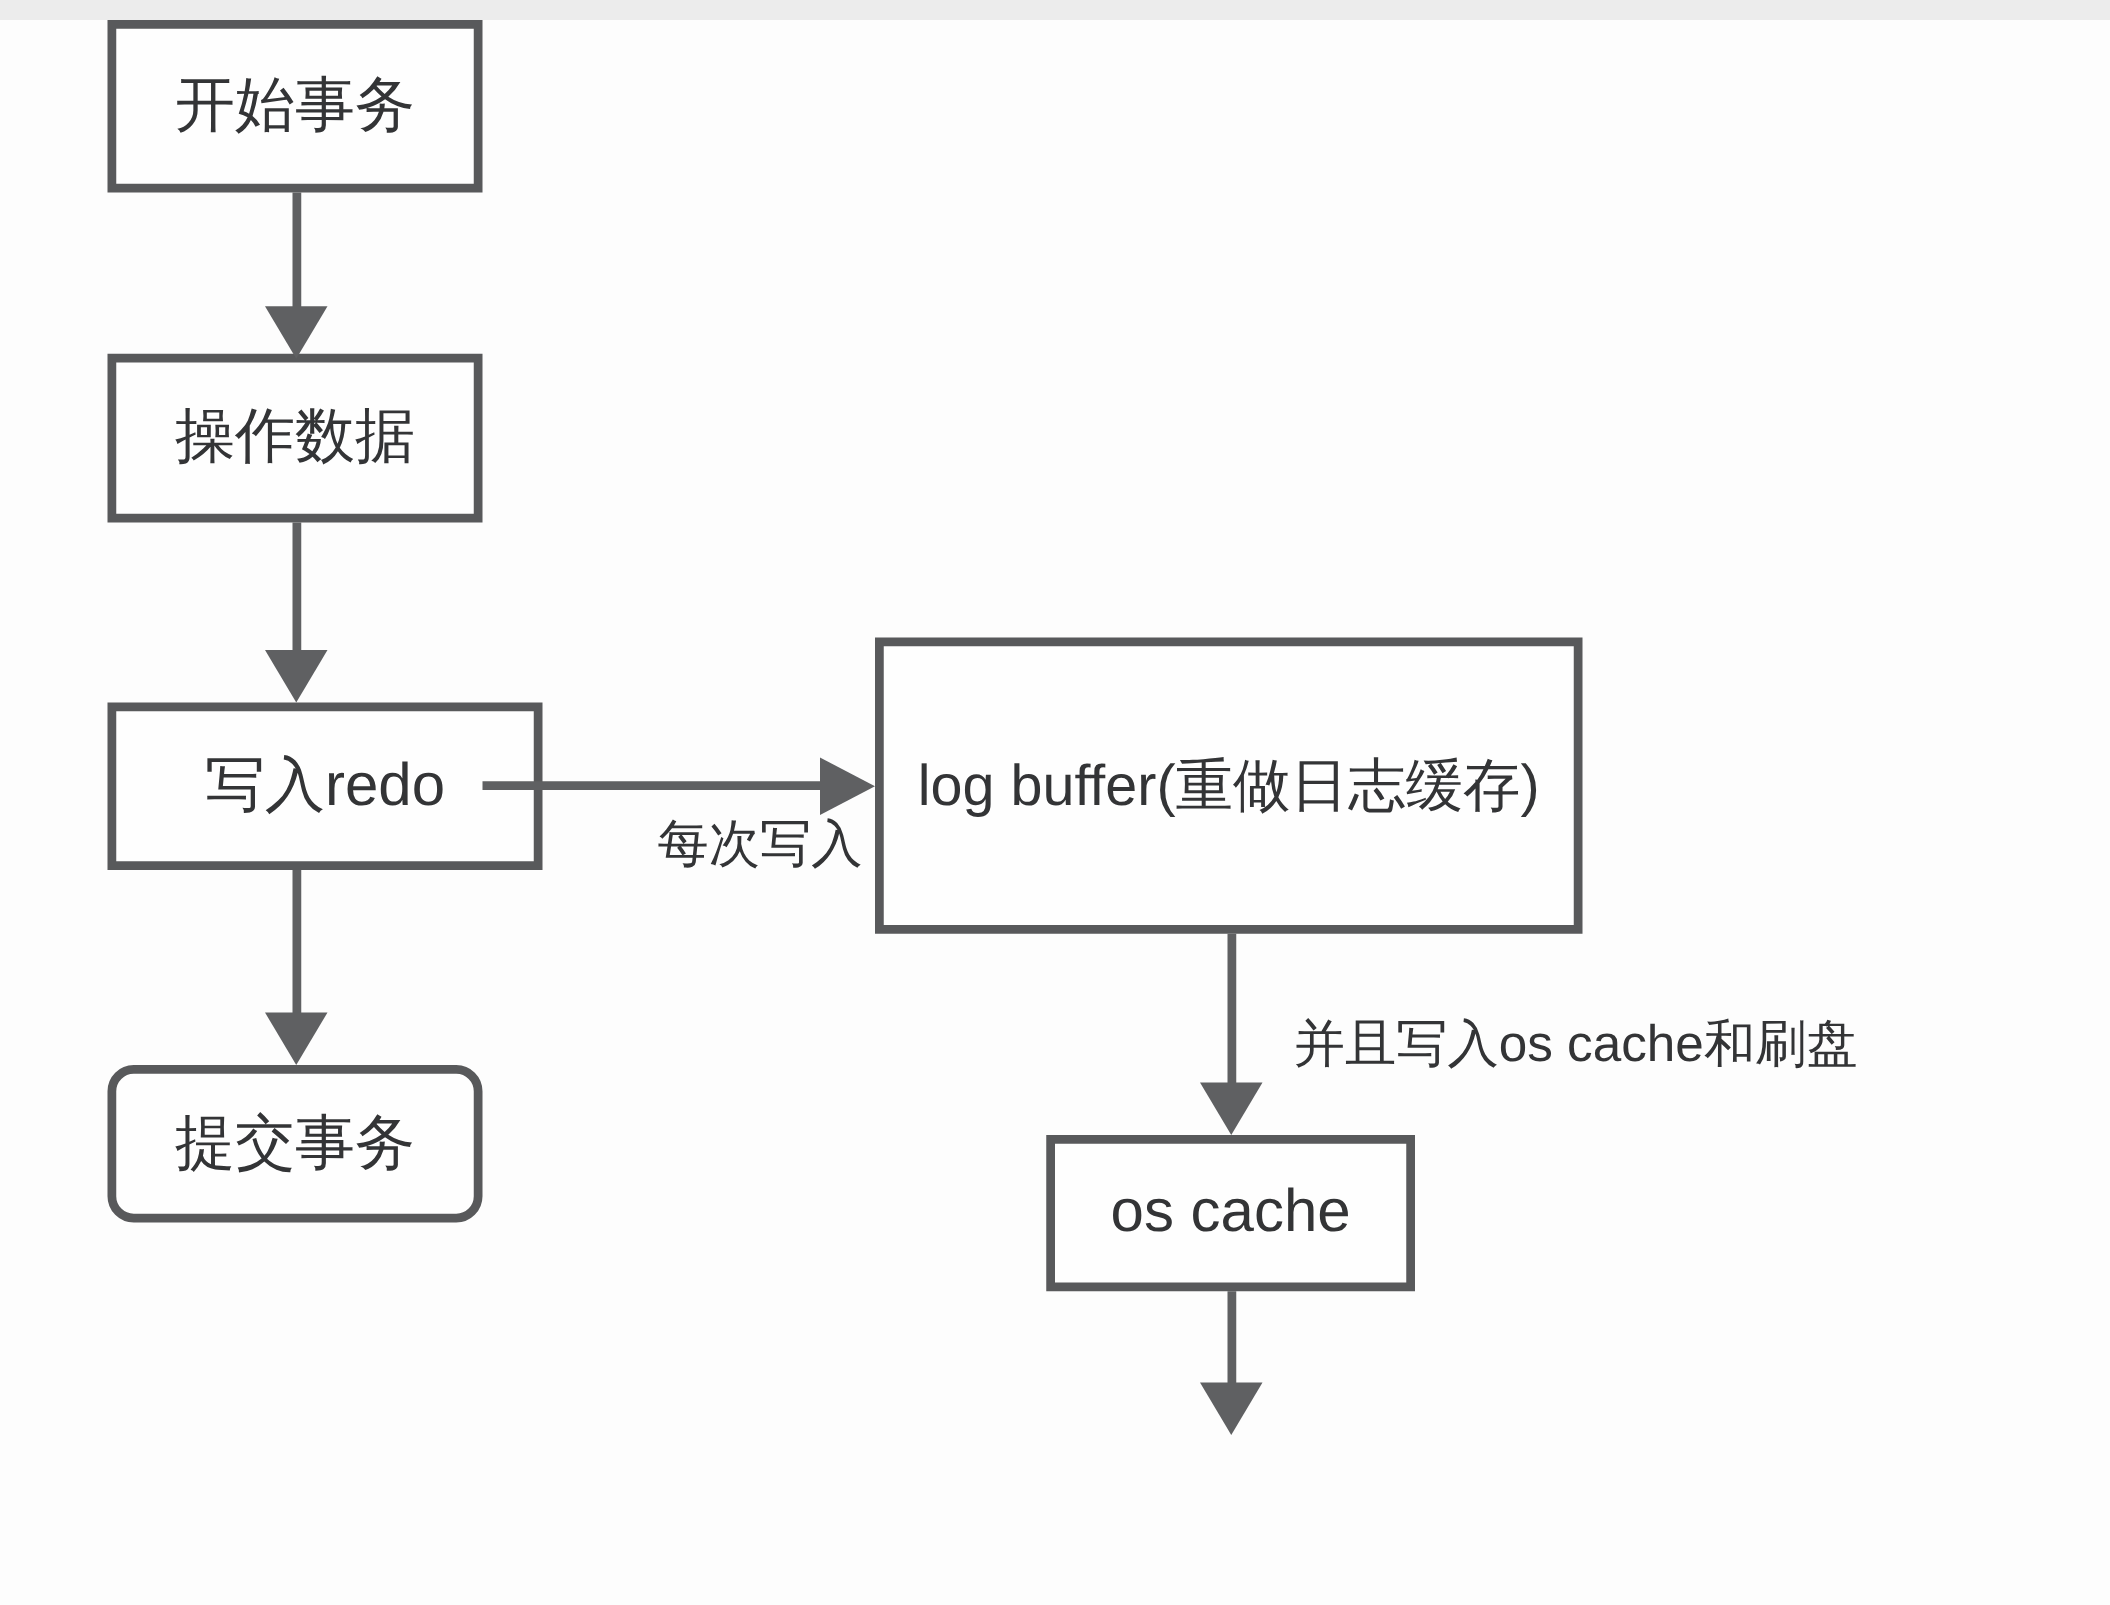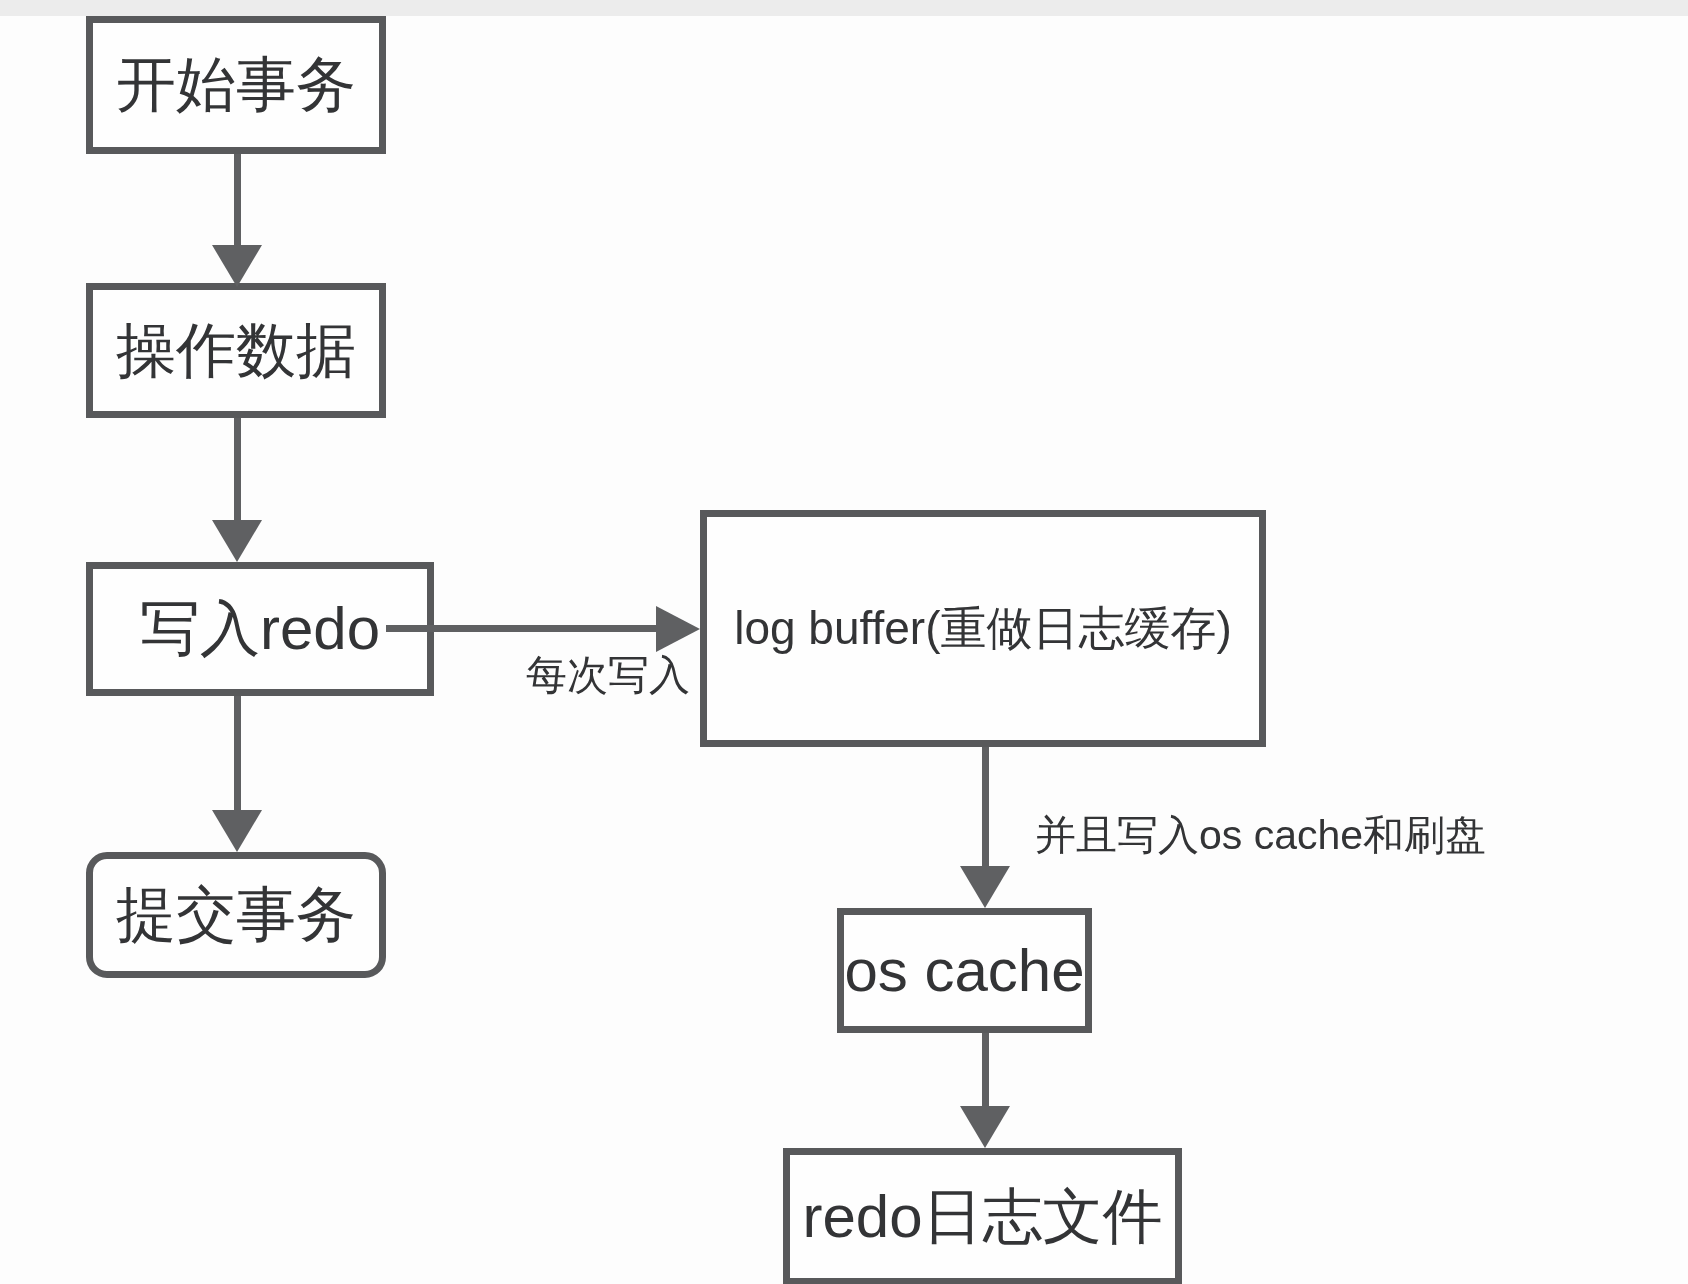--- a/index.html
+++ b/index.html
@@ -23,21 +23,21 @@
   }
   .node {
     position: absolute;
     box-sizing: border-box;
     border: 7px solid #58595b;
     background: #fefefe;
     display: flex;
     align-items: center;
     justify-content: center;
     color: #333436;
-    font-size: 60px;
+    font-size: 48px;
     line-height: 1.1;
     white-space: nowrap;
   }
   .node.logbuffer { font-size: 46px; }
   .edge-label {
     position: absolute;
     color: #333436;
     font-size: 41px;
     line-height: 1.15;
     white-space: nowrap;
@@ -89,27 +89,24 @@
   </div>
 
   <div class="node" style="left:86px; top:852px; width:300px; height:126px;border-radius:21px;">
     <span>提交事务</span>
   </div>
 
   <div class="node logbuffer" style="left:700px; top:510px; width:566px; height:237px;">
     <span>log buffer(重做日志缓存)</span>
   </div>
 
-  <div class="node" style="left:837px; top:908px; width:255px; height:125px;">
+  <div class="node" style="left:837px; top:908px; width:295px; height:125px;">
     <span>os cache</span>
   </div>
 
-  <div class="node" style="left:783px; top:1148px; width:399px; height:136px; border-bottom-width:6px;">
-    <span>redo日志文件</span>
-  </div>
 
   <div>
     <div class="shaft-v" style="left:234px; top:154px; height:93px;"></div>
     <div class="head-down" style="left:212px; top:245px;"></div>
   </div>
 
   <div>
     <div class="shaft-v" style="left:234px; top:418px; height:104px;"></div>
     <div class="head-down" style="left:212px; top:520px;"></div>
   </div>

